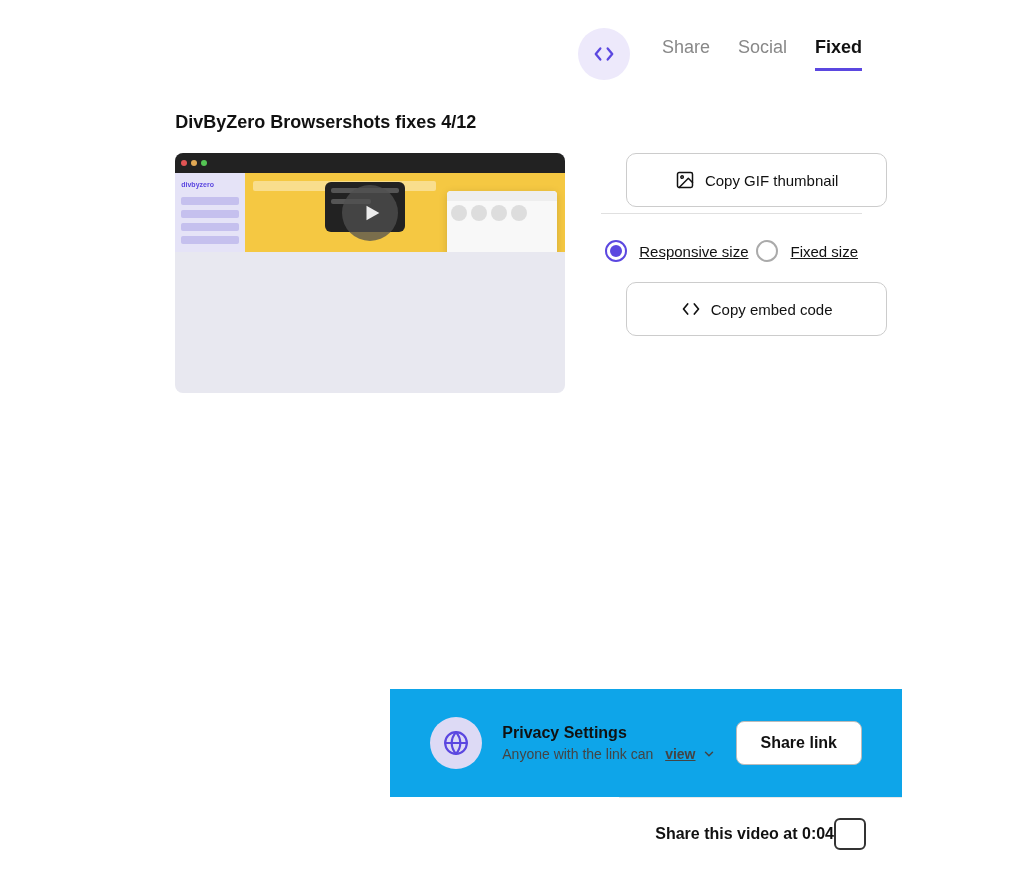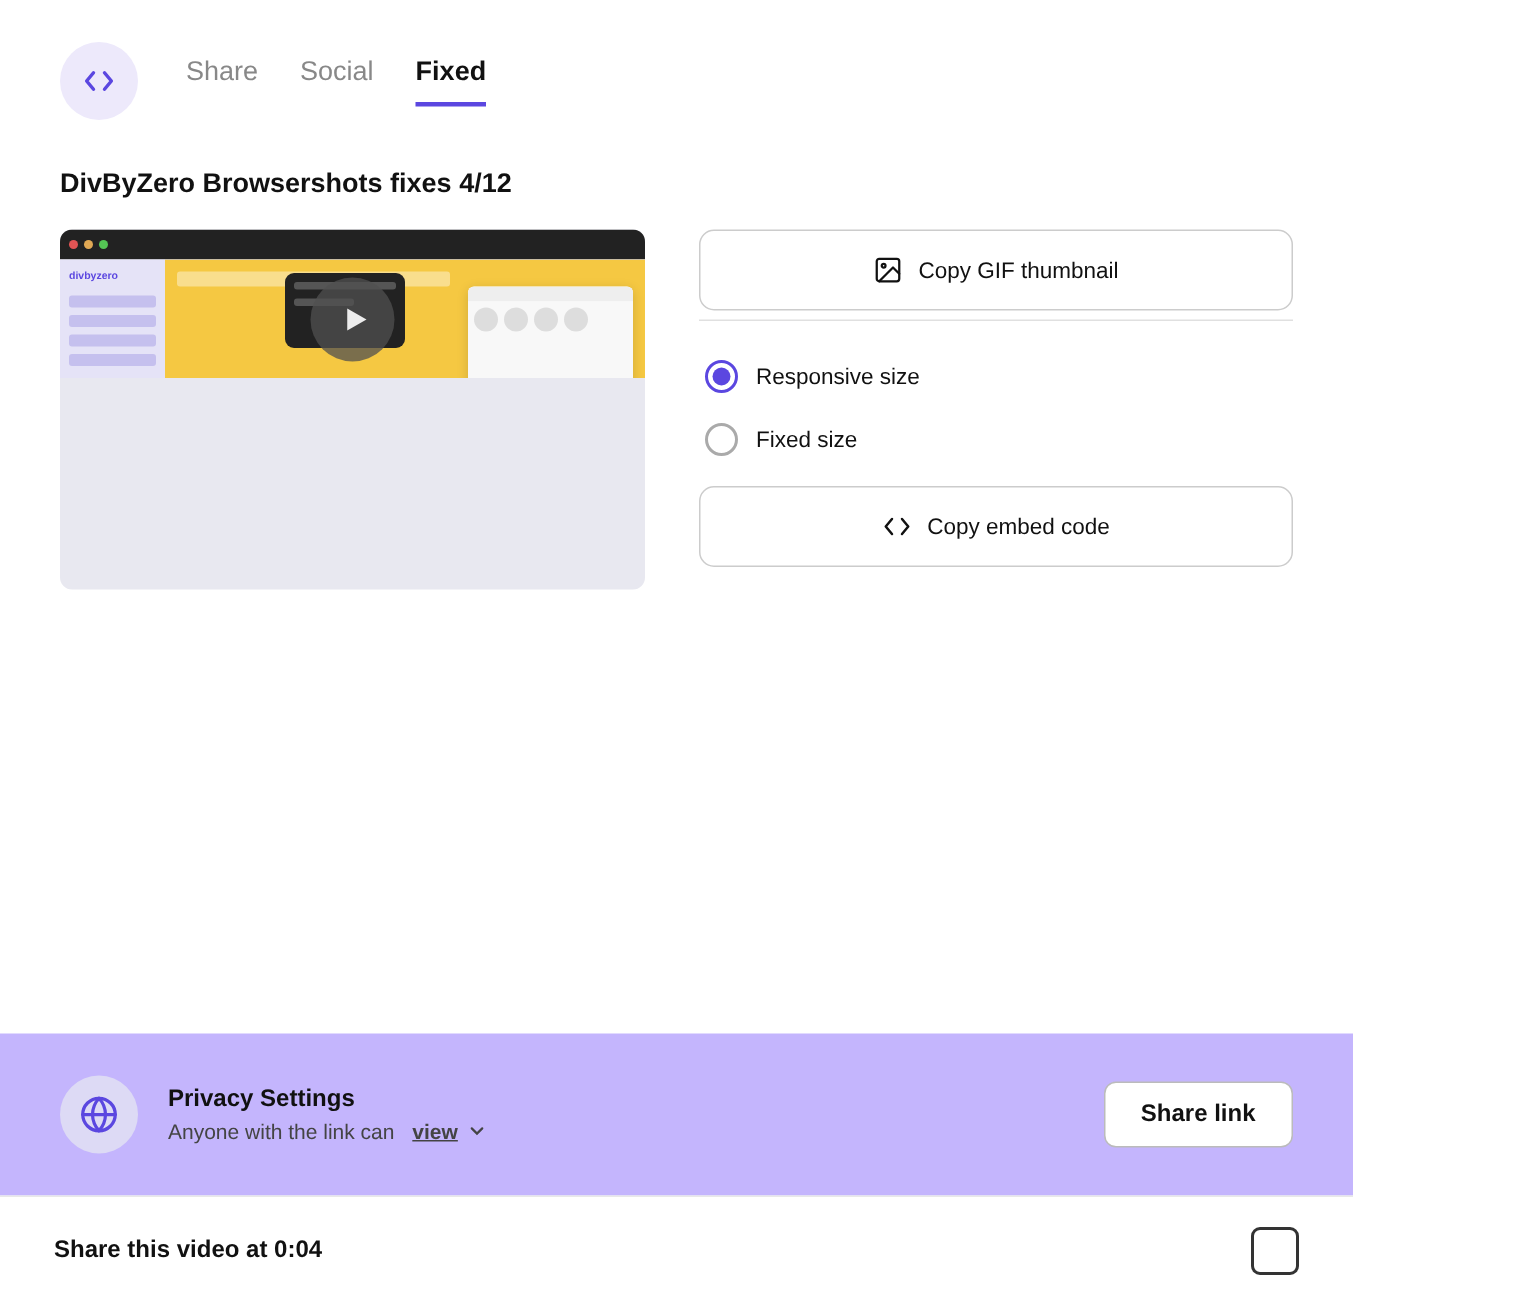--- a/index.html
+++ b/index.html
@@ -10,20 +10,21 @@
       min-height: 870px;
       color: #1a1a1a;
     }
 
     .modal-container {
       background: #fff;
       width: 902px;
       min-height: 870px;
       display: flex;
       flex-direction: column;
+      align-items: flex-end;
     }
 
     
     .tabs-area {
       display: flex;
       align-items: center;
       padding: 28px 40px 0 40px;
       gap: 32px;
       border-bottom: none;
     }
@@ -259,27 +260,28 @@
       gap: 0;
     }
 
     .action-btn {
       display: flex;
       align-items: center;
       justify-content: center;
       gap: 10px;
       border: 1.5px solid #ccc;
       border-radius: 10px;
-      padding: 16px 8px;
+      padding: 16px 20px;
       background: #fff;
       font-size: 15px;
       font-weight: 500;
       color: #111;
       cursor: pointer;
       width: 100%;
+      margin-left: 25px;
     }
 
     .action-btn svg {
       width: 20px;
       height: 20px;
       flex-shrink: 0;
     }
 
     .copy-thumbnail-link {
       display: flex;
@@ -300,23 +302,24 @@
     }
 
     .divider {
       height: 1px;
       background: #e0e0e0;
       margin: 6px 0;
     }
 
     .radio-group {
       display: flex;
-      flex-direction: column;
+      flex-direction: row;
       gap: 0;
       padding: 10px 0;
+      text-decoration: underline;
     }
 
     .radio-item {
       display: flex;
       align-items: center;
       gap: 12px;
       padding: 10px 4px;
       cursor: pointer;
       font-size: 15px;
       font-weight: 500;
@@ -345,21 +348,21 @@
       border-radius: 50%;
       background: #5b47e0;
     }
 
     .radio-circle.unselected {
       border: 2px solid #aaa;
     }
 
     
     .privacy-section {
-      background: #c4b5fd;
+      background: #0ea5e9;
       padding: 28px 40px;
       display: flex;
       align-items: center;
       gap: 20px;
     }
 
     .privacy-icon-wrap {
       width: 52px;
       height: 52px;
       border-radius: 50%;

